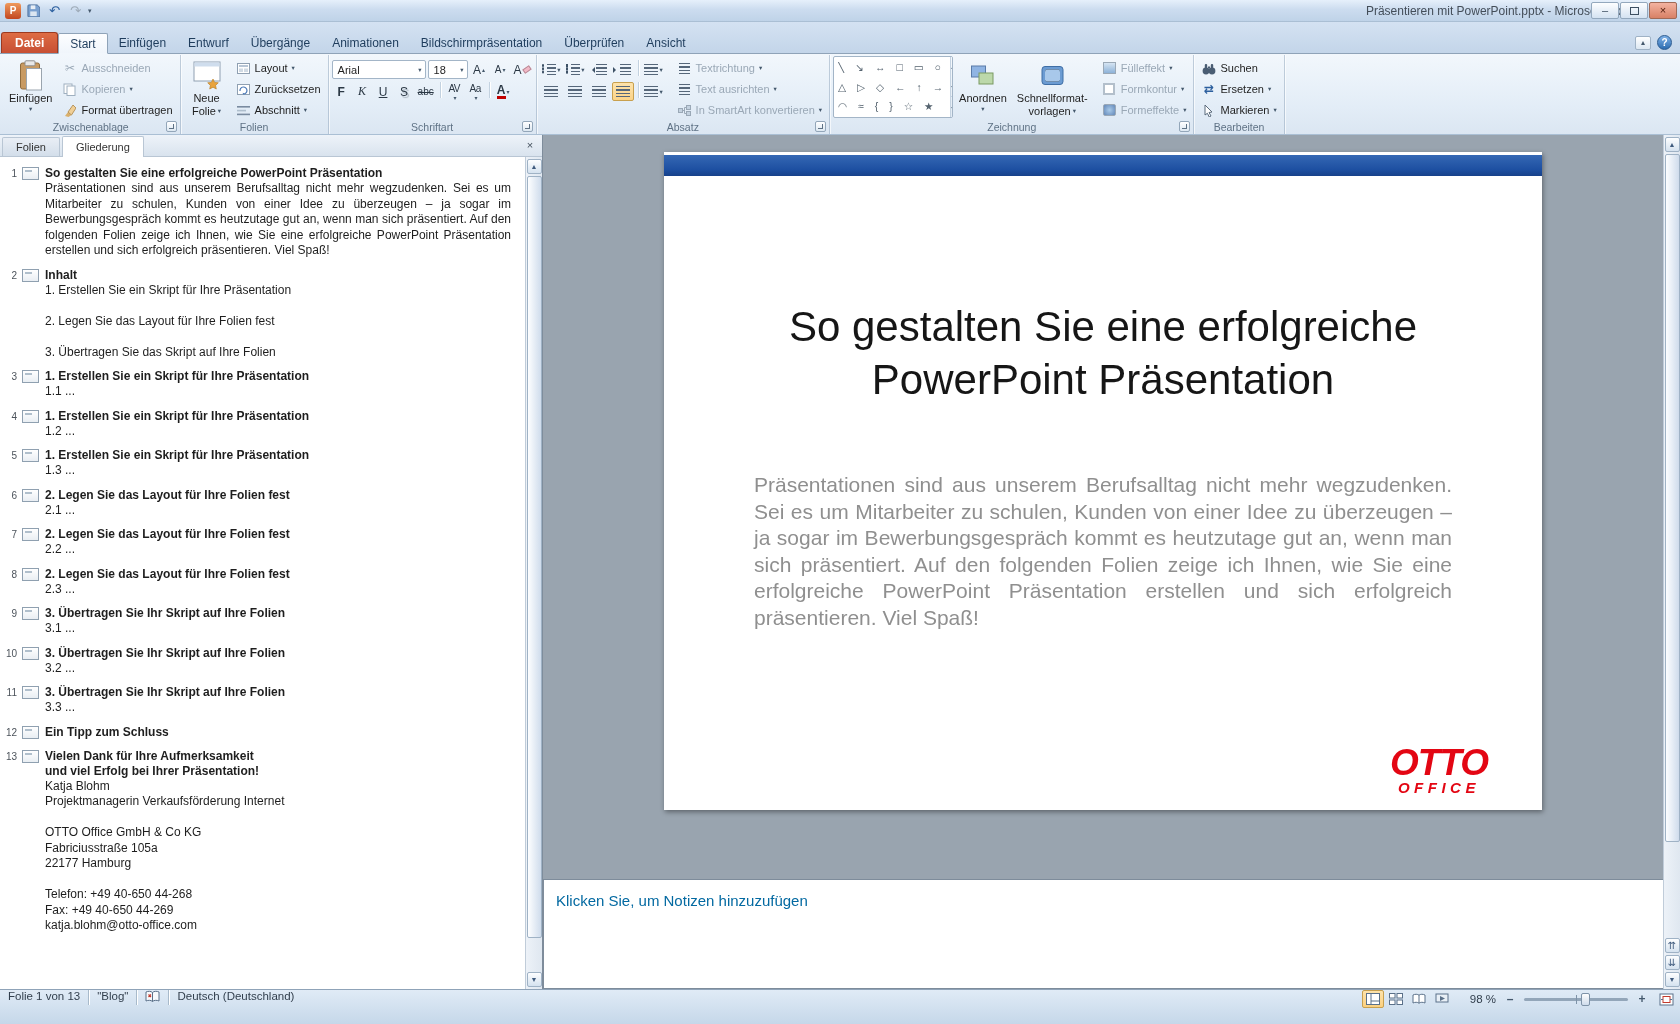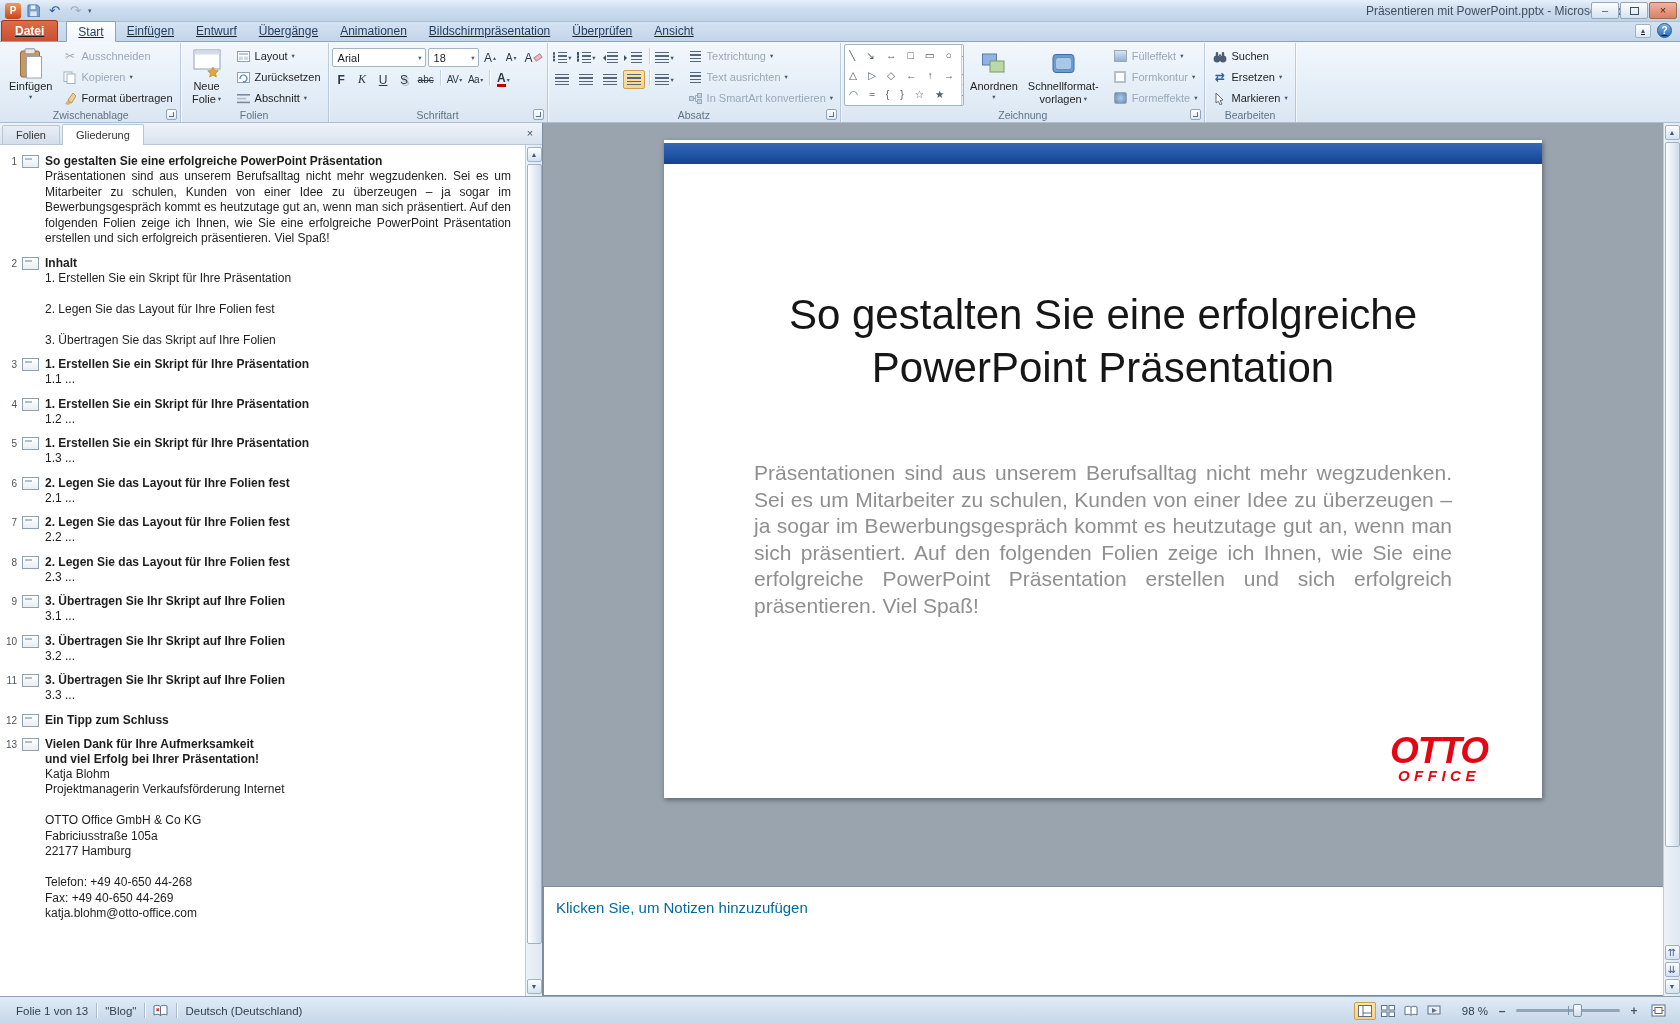--- a/index.html
+++ b/index.html
@@ -15,24 +15,24 @@
   .glyph-undo{color:#2c5f9e;font-size:13px;line-height:13px;}
   .glyph-redo{color:#9facb9;font-size:13px;line-height:13px;}
   .qat-caret{font-size:7px;color:#44586c;}
   .tb-title{position:absolute;left:0;right:12px;text-align:right;font-size:12px;color:#444e59;pointer-events:none;padding-left:24px;}
   .win-controls{margin-left:auto;display:flex;gap:1px;padding-right:3px;z-index:2;}
   .win-btn{width:28px;height:17px;display:flex;align-items:center;justify-content:center;font-size:11px;line-height:11px;color:#3d4f61;background:linear-gradient(#fdfeff,#d4e2f1);border:1px solid #93a8bd;border-radius:2px;}
   .win-btn .boxglyph{width:9px;height:8px;border:1.5px solid #3d4f61;background:transparent;}
   .win-btn.close{background:linear-gradient(#f3b2a0,#d88166);color:#55200f;border-color:#a06a57;}
 
   
-  .tabrow{height:20px;flex:none;display:flex;align-items:flex-end;background:linear-gradient(#d4e2f2,#c3d5e9);border-bottom:1px solid #8fa3b8;position:relative;text-decoration:underline;}
+  .tabrow{height:32px;flex:none;display:flex;align-items:flex-end;background:linear-gradient(#d4e2f2,#c3d5e9);border-bottom:1px solid #8fa3b8;position:relative;}
   .tab-file{height:21px;margin-left:1px;padding:0 13px;display:flex;align-items:center;background:linear-gradient(#de6c43,var(--file_tab,#c74f34));color:#fff;font-weight:bold;font-size:12px;border-radius:3px 3px 0 0;border:1px solid #9c3a20;border-bottom:none;}
   .tab{height:21px;padding:0 11px;display:flex;align-items:center;font-size:12px;color:#1e3c5c;white-space:nowrap;}
-  .tab.active{background:linear-gradient(#fdfeff,#f0f5fb);border:1px solid #8fa3b8;border-bottom:1px solid #f2f7fc;border-radius:2px 2px 0 0;margin-bottom:-1px;z-index:2;margin-left:8px;}
+  .tab.active{background:linear-gradient(#fdfeff,#f0f5fb);border:1px solid #8fa3b8;border-bottom:1px solid #f2f7fc;border-radius:2px 2px 0 0;margin-bottom:-1px;z-index:2;}
   .tabrow-right{margin-left:auto;display:flex;align-items:center;gap:6px;padding-right:8px;padding-bottom:3px;}
   .mini-btn{width:16px;height:14px;font-size:8px;color:#44586c;display:flex;align-items:center;justify-content:center;border:1px solid #9fb2c5;border-radius:2px;background:linear-gradient(#fff,#dde8f2);}
   .help-btn{width:15px;height:15px;border-radius:50%;background:linear-gradient(#7fb2e8,#2d6cb0);color:#fff;font-size:10px;font-weight:bold;display:flex;align-items:center;justify-content:center;border:1px solid #2a5a90;}
 
   
   .ribbon{height:81px;flex:none;display:flex;align-items:stretch;background:linear-gradient(#f2f7fc,#e3edf7 65%,#dbe6f2);border-bottom:1px solid #aabfd4;padding:1px 2px 0 2px;}
   .rgroup{display:flex;flex-direction:column;border-right:1px solid rgba(150,170,192,.55);box-shadow:1px 0 0 rgba(255,255,255,.65);padding:1px 3px 0 3px;}
   .gbody{height:64px;display:flex;align-items:flex-start;gap:2px;}
   .glabel{height:15px;display:flex;align-items:center;justify-content:center;font-size:10.5px;color:#5f7285;position:relative;padding:0 6px;}
   .launcher{position:absolute;right:0;bottom:2px;width:11px;height:11px;border:1px solid #93a6b9;border-radius:2px;background:linear-gradient(#fff,#dde8f2);}
@@ -53,21 +53,21 @@
   .col{display:flex;flex-direction:column;gap:3px;padding-top:4px;}
   .hrow{display:flex;align-items:flex-start;gap:2px;}
   .combo{display:flex;align-items:center;justify-content:space-between;background:#fff;border:1px solid #a3b5c7;height:19px;padding:0 3px 0 5px;font-size:11px;border-radius:2px;}
   .fbtn{min-width:19px;height:19px;display:flex;align-items:center;justify-content:center;font-size:12px;border-radius:2px;padding:0 2px;color:#2b3845;}
   .fbtn.b{font-weight:bold;}
   .fbtn.i{font-style:italic;font-family:"Liberation Serif",serif;}
   .fbtn.u{text-decoration:underline;}
   .fbtn.sh{text-shadow:1.5px 1.5px 1px #a9b4bf;}
   .fbtn.st{text-decoration:line-through;font-size:10px;}
   .fbtn .tinyc{font-size:6px;margin-left:1px;color:#44586c;}
-  .fbtn.small-txt{font-size:10px;letter-spacing:-0.5px;}
+  .fbtn.small-txt{font-size:10px;letter-spacing:-0.5px;flex-direction:column;}
   .fontcolor span.redbar{border-bottom:3.5px solid #c00000;line-height:12px;font-weight:bold;}
   .eraser{width:8px;height:5px;background:#f2b8c6;border:1px solid #b78a96;transform:rotate(-35deg);margin-left:1px;}
   .vdiv{width:1px;height:16px;background:#c3d2e0;margin:0 2px;box-shadow:1px 0 0 #fff;}
 
   .ibtn{width:22px;height:19px;display:flex;align-items:center;justify-content:center;gap:1px;border-radius:2px;border:1px solid transparent;}
   .ibtn.active{background:linear-gradient(#fee3ab,var(--justify_active,#fbd388));border-color:#c8a04e;}
   .icl{width:14px;height:11px;background:repeating-linear-gradient(to bottom,#56677a 0 1.4px,transparent 1.4px 3.3px);position:relative;}
   .icl.narrow{width:11px;}
   .icl.dots::before{content:"";position:absolute;left:-5px;top:0;width:2.5px;height:2.5px;border-radius:50%;background:#3d5166;box-shadow:0 3.3px 0 #3d5166,0 6.6px 0 #3d5166;}
   .icl.sq::before{content:"";position:absolute;left:-5px;top:0;width:2.5px;height:2.5px;background:#3d5166;box-shadow:0 3.3px 0 #3d5166,0 6.6px 0 #3d5166;}
@@ -116,21 +116,21 @@
   .slide{position:absolute;left:50%;transform:translateX(-50%);top:17px;width:878px;height:658px;background:#fff;box-shadow:1px 2px 5px rgba(0,0,0,.4);}
   .bluebar{height:21px;margin-top:3px;background:linear-gradient(#3568b4,var(--slide_bar_blue,#1d4fa1) 70%,#17418a);}
   .s-title{margin:124px 70px 0;font-size:42px;line-height:53px;text-align:center;color:#161616;}
   .s-body{margin:66px 90px 0;font-size:21px;line-height:26.5px;color:var(--slide_body_text,#8f8f8f);text-align:justify;}
   .logo{position:absolute;right:54px;bottom:14px;text-align:center;color:var(--logo_red,#e30613);margin-top:36px;}
   .logo .otto{font-size:37px;line-height:33px;font-weight:bold;font-style:italic;letter-spacing:-1px;}
   .logo .office{font-size:15px;line-height:17px;font-weight:bold;letter-spacing:4.5px;font-style:italic;}
   .notes{height:110px;flex:none;background:#fff;border:1px solid #7e8c9b;border-right:none;padding:12px 12px;font-size:15px;color:#0369a1;}
 
   
-  .statusbar{height:28px;flex:none;display:flex;align-items:center;background:linear-gradient(#e0ebf6,#c5d7e9);border-top:1px solid #8fa3b8;font-size:11.5px;color:#323f4d;padding:0 8px;}
+  .statusbar{height:35px;flex:none;display:flex;align-items:flex-start;background:linear-gradient(#e0ebf6,#c5d7e9);border-top:1px solid #8fa3b8;font-size:11.5px;color:#323f4d;padding:0 0;}
   .sb-item{padding:0 8px;display:flex;align-items:center;gap:4px;white-space:nowrap;}
   .sb-sep{width:1px;height:15px;background:#a8bacb;box-shadow:1px 0 0 #fff;}
   .sb-right{margin-left:auto;display:flex;align-items:center;gap:7px;padding-right:4px;}
   .viewbtns{display:flex;gap:1px;}
   .viewbtn{width:22px;height:18px;display:flex;align-items:center;justify-content:center;border:1px solid transparent;border-radius:2px;}
   .viewbtn.active{background:linear-gradient(#fee3ab,#fbd07f);border-color:#c8a04e;}
   .zoombtn{width:14px;height:14px;display:flex;align-items:center;justify-content:center;font-size:12px;font-weight:bold;color:#44586c;}
   .zoomtrack{width:104px;height:3px;background:#93a6b9;border-radius:2px;position:relative;}
   .zoomtick{position:absolute;left:50%;top:-3px;width:1px;height:9px;background:#7e93a8;}
   .zoomthumb{position:absolute;left:55%;top:-5px;width:9px;height:13px;background:linear-gradient(#fefefe,#cfdceb);border:1px solid #7e93a8;border-radius:2px;}
@@ -295,21 +295,21 @@
     </div>
 
     <div class="rgroup">
       <div class="gbody">
         <div class="col">
           <div class="hrow">
             <div class="combo" style="width:94px">
               <span>Arial</span>
               <span class="caret">▾</span>
             </div>
-            <div class="combo" style="width:51px">
+            <div class="combo" style="width:40px">
               <span>18</span>
               <span class="caret">▾</span>
             </div>
             <div class="fbtn">
                 <span>A</span>
                 <span class="tinyc">▴</span>
               </div>
             <div class="fbtn">
                 <span style="font-size:10px">A</span>
                 <span class="tinyc">▾</span>

